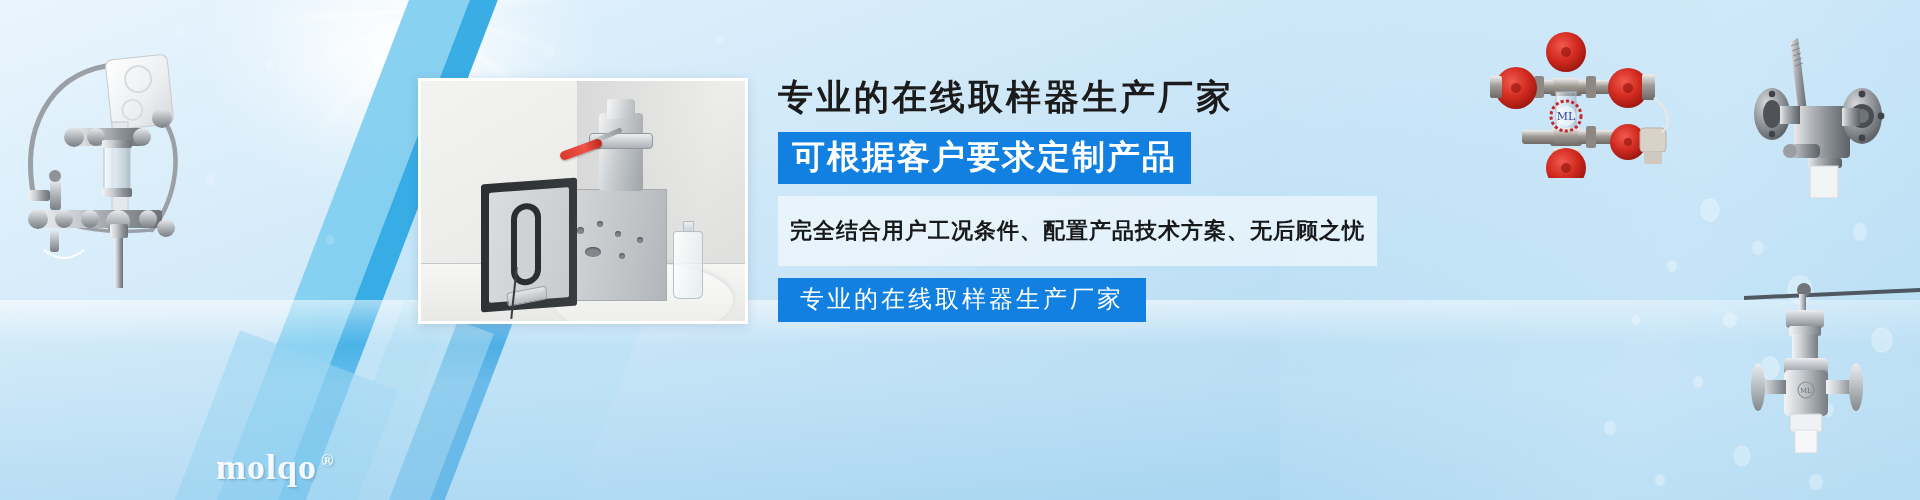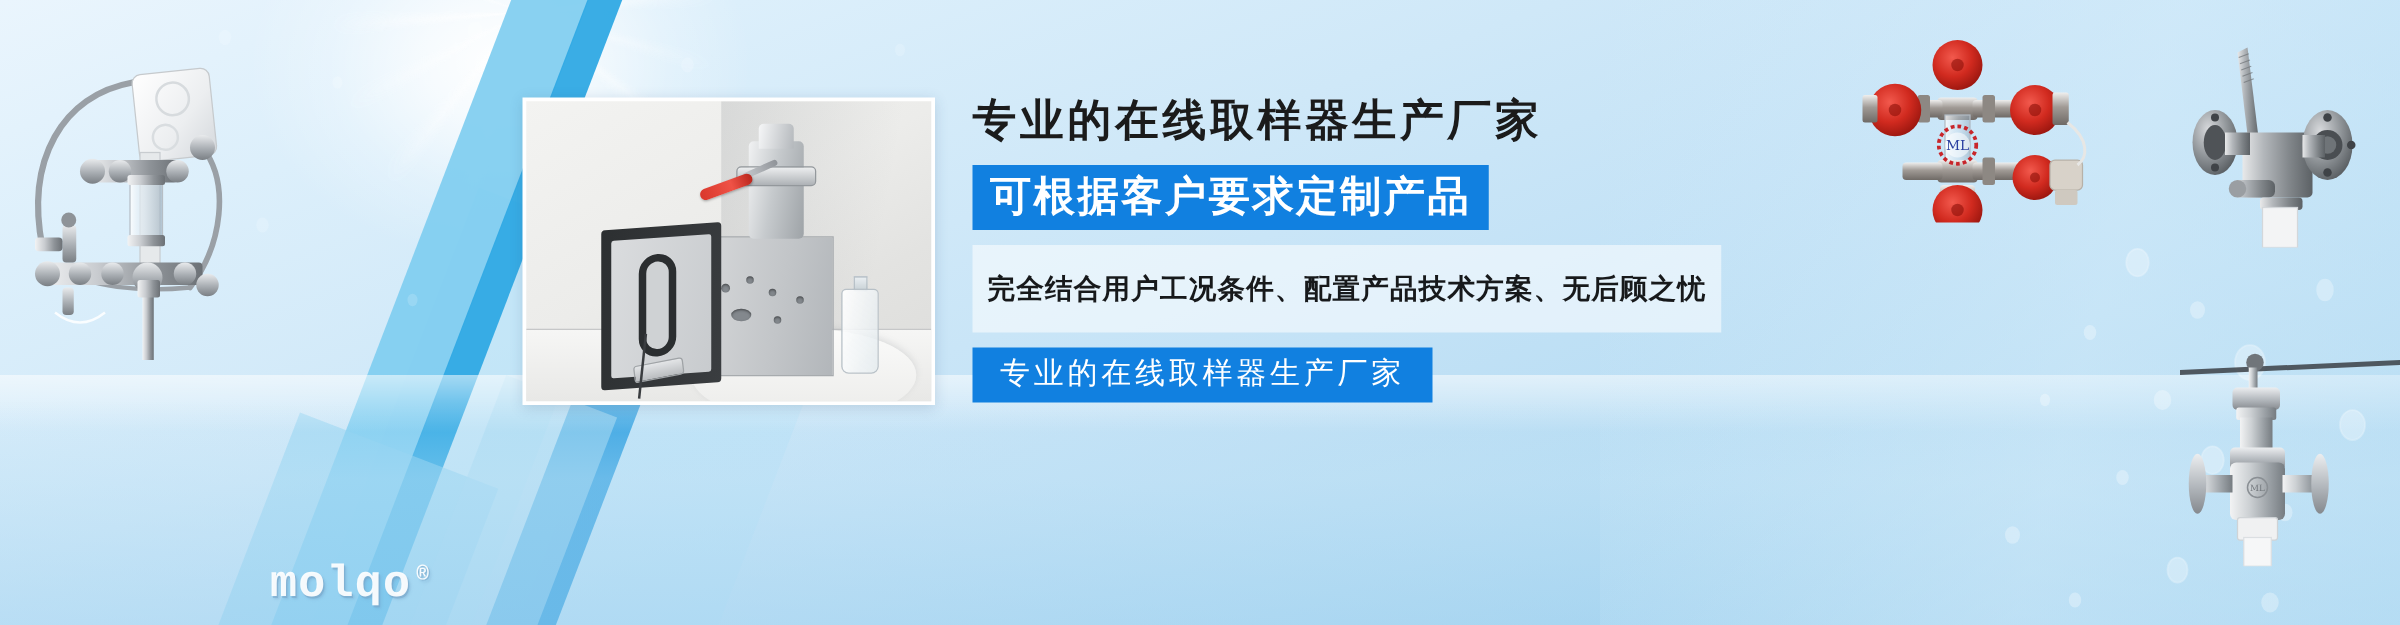--- a/index.html
+++ b/index.html
@@ -267,21 +267,21 @@
     letter-spacing: .4px;
     line-height: 14px;
     color: #3f4a55;
     text-transform: uppercase;
   }
 
   
   .watermark {
     position: absolute;
     left: 216px; bottom: 12px;
-    font-family: Liberation Mono, monospace;
+    font-family: Liberation Serif, serif;
     font-weight: 700;
     font-size: 36px;
     letter-spacing: 1px;
     color: rgba(255,255,255,.92);
     text-shadow: 1px 1px 0 rgba(120,165,200,.55), 2px 2px 2px rgba(110,155,195,.35);
     margin-top: 37px;
   }
   .watermark sup { font-size: 17px; vertical-align: super; margin-left: 4px; }
 
   

